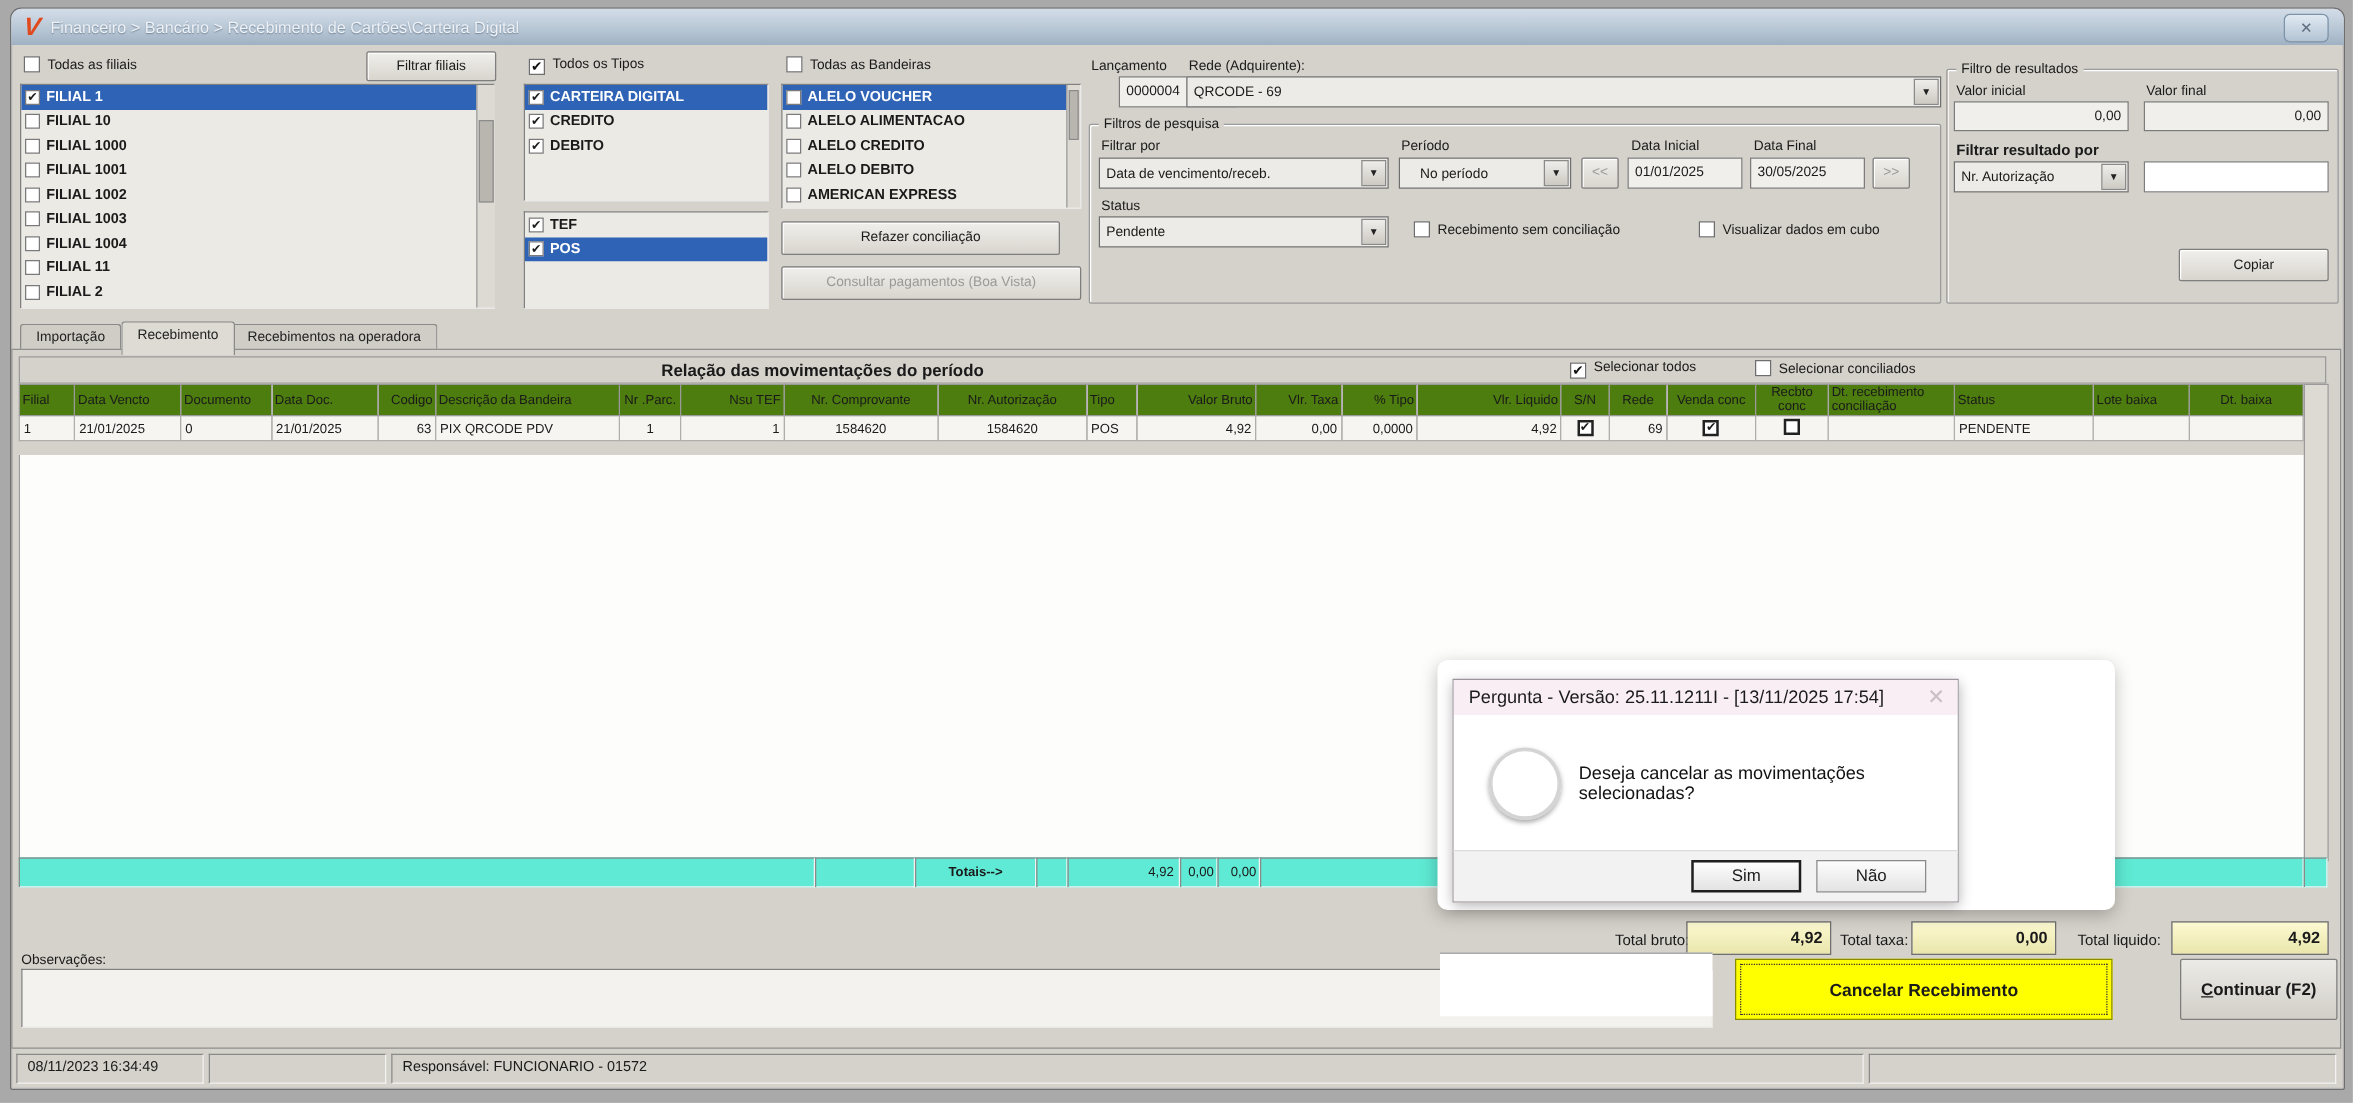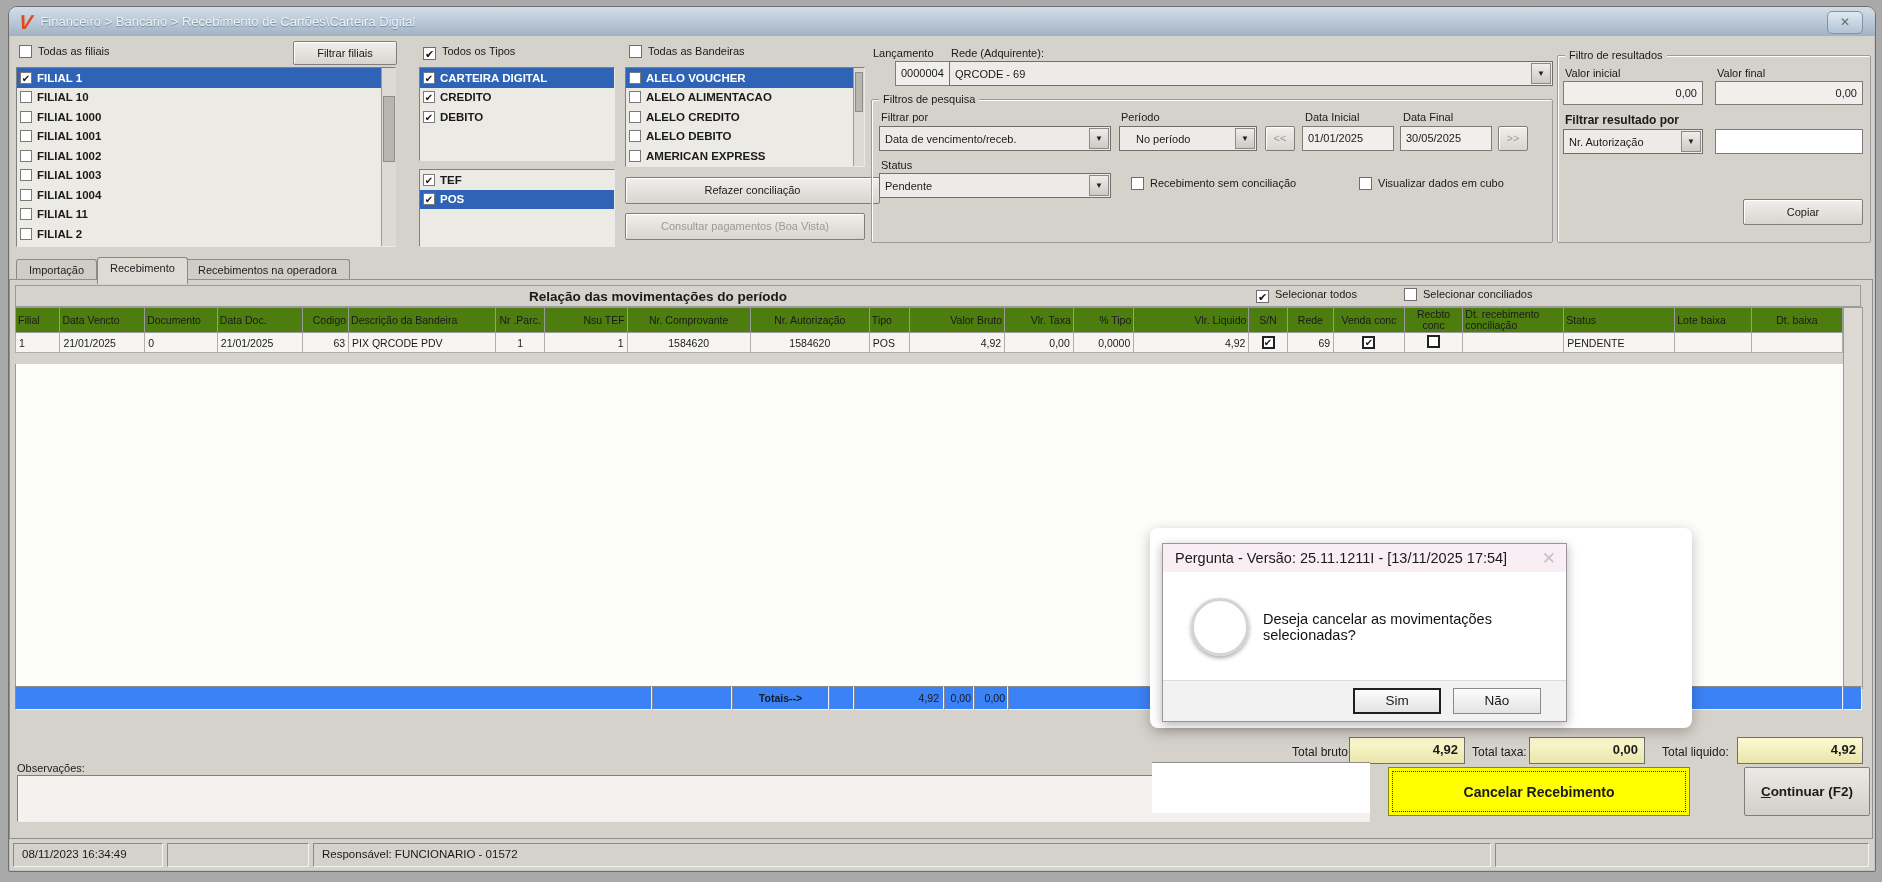--- a/index.html
+++ b/index.html
@@ -38,21 +38,21 @@
   .tabpage{position:absolute;left:0;top:272px;width:1864px;height:560px;border:1px solid #8f8f8f;background:#d5d2cb;box-sizing:border-box;}
 
   
   .grid-titlebar{position:absolute;left:5px;top:5px;width:1846px;height:22px;border:1px solid #9a9a9a;background:#d5d2cb;box-sizing:border-box;}
   .grid-title{position:absolute;left:0;right:560px;top:3px;text-align:center;font-weight:bold;font-size:13.5px;}
   table.grid{border-collapse:collapse;table-layout:fixed;background:#d5d2cb;}
   table.grid th{background:#4d7c0f;border:1px solid #9a9a9a;font-weight:normal;font-size:10.5px;padding:1px 2px;line-height:11px;overflow:hidden;}
   table.grid td{background:#f6f5f2;border:1px solid #b0aeaa;font-size:10.5px;padding:1px 3px;height:17px;white-space:nowrap;overflow:hidden;}
   .gridcb{display:inline-block;width:13px;height:13px;border:2px solid #222;background:#fff;line-height:9px;font-size:10px;text-align:center;box-sizing:border-box;}
   .grid-empty{position:absolute;background:#fdfdfc;border:1px solid #9a9a9a;border-top:none;}
-  .tot-cell{position:absolute;height:24px;box-sizing:border-box;border:1px solid;border-color:#8a8a8a #f2f2f2 #f2f2f2 #8a8a8a;background:#3b82f6;font-size:10.5px;line-height:22px;padding:0 4px;}
+  .tot-cell{position:absolute;height:24px;box-sizing:border-box;border:1px solid;border-color:#8a8a8a #f2f2f2 #f2f2f2 #8a8a8a;background:#5eead4;font-size:10.5px;line-height:22px;padding:0 4px;}
 
   
   .tot-field{position:absolute;height:27px;box-sizing:border-box;border:1px solid #6f6f6f;background:linear-gradient(#fdfad2,#e9e5ab);font-weight:bold;font-size:13px;text-align:right;padding:4px 6px 0 0;}
   .tot-lbl{position:absolute;font-size:12px;}
   .obs-area{position:absolute;background:#f3f2ef;border:1px solid;border-color:#7f7f7f #eee #eee #7f7f7f;box-sizing:border-box;}
   .btn-yellow{position:absolute;background:#ffff00;border:1px solid #8a8a00;box-sizing:border-box;font-weight:bold;font-size:14px;text-align:center;outline:1px dotted #333;outline-offset:-5px;display:flex;align-items:center;justify-content:center;}
   .btn-big{position:absolute;background:linear-gradient(#eceae6,#d2cfc8);border:1px solid #7e7e7e;border-radius:2px;box-sizing:border-box;font-weight:bold;font-size:13.5px;display:flex;align-items:center;justify-content:center;}
   .btn-big span{display:block;}
   .btn-big span::first-letter{text-decoration:underline;}
 
@@ -176,21 +176,21 @@
           <span class="lbl">ALELO DEBITO</span>
         </div>
         <div class="lbi">
           <span class="cb"></span>
           <span class="lbl">AMERICAN EXPRESS</span>
         </div>
       </div>
     <div class="vscroll" style="left:844px;top:61px;width:10px;height:98px;">
         <div class="vthumb" style="top:4px;height:38px;"></div>
       </div>
-    <div class="btn lblpos" style="left:616px;top:170px;width:255px;height:27px;line-height:25px;">Refazer conciliação</div>
+    <div class="btn lblpos" style="left:616px;top:170px;width:223px;height:27px;line-height:25px;">Refazer conciliação</div>
     <div class="btn disabled lblpos" style="left:616px;top:206px;width:240px;height:27px;line-height:25px;">Consultar pagamentos (Boa Vista)</div>
 
     <span class="lblpos" style="left:864px;top:40px;">Lançamento</span>
     <div class="field lblpos" style="left:886px;top:54px;width:94px;height:25px;">0000004</div>
     <div class="btn lblpos" style="left:962px;top:58px;width:22px;height:20px;line-height:14px;">...</div>
     <span class="lblpos" style="left:942px;top:40px;">Rede (Adquirente):</span>
     <div class="combo lblpos" style="left:940px;top:54px;width:604px;height:25px;">
       <span>QRCODE - 69</span>
       <span class="arrow">▼</span>
     </div>

